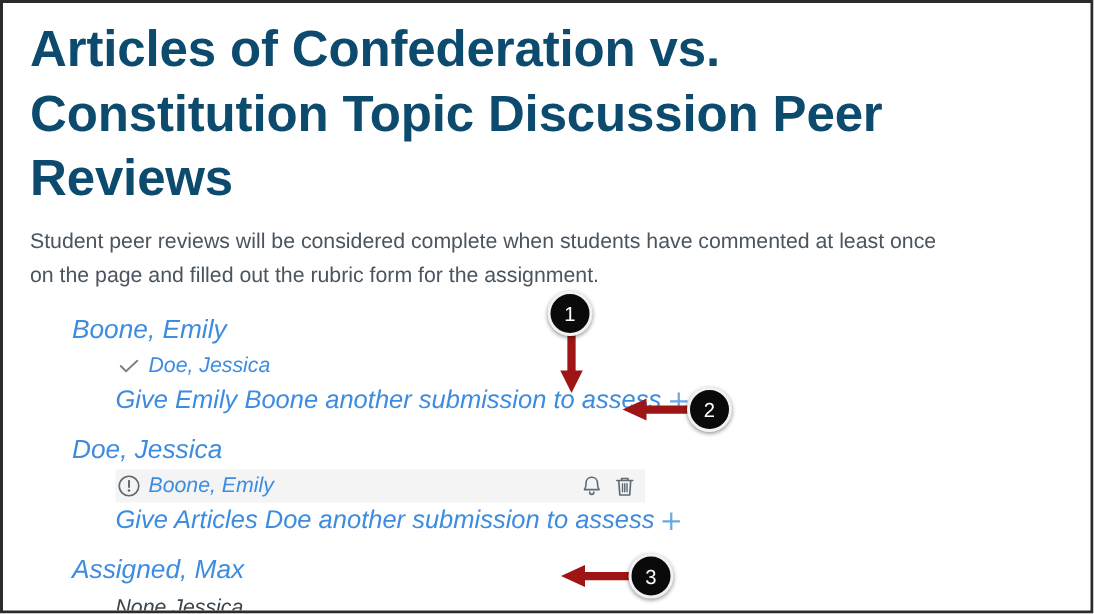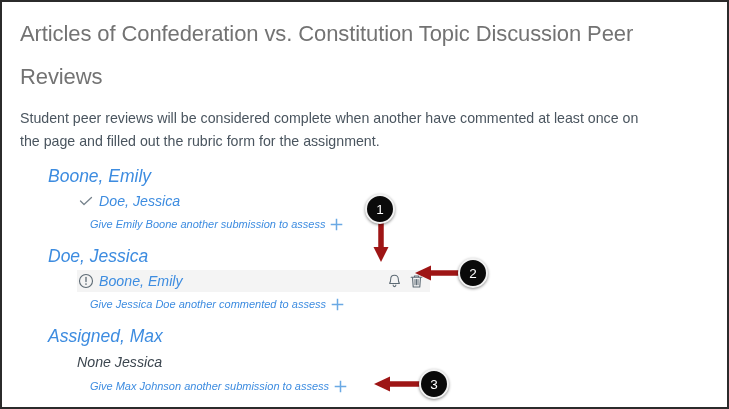--- a/index.html
+++ b/index.html
@@ -22,24 +22,24 @@
   #content {
     position: absolute;
     left: 0; top: 0;
     width: 729px;
     height: 409px;
     padding: 10px 14px 0 14px;
     box-sizing: border-box;
   }
 
   .page-title {
-    font-size: 22px;
+    font-size: 34px;
     line-height: 43px;
-    color: #737373;
-    font-weight: 400;
+    color: #0c4a6e;
+    font-weight: 700;
     letter-spacing: -0.1px;
     margin: 0;
     padding: 0 0 0 4px;
     max-width: 640px;
   }
 
   .intro {
     font-size: 14.2px;
     line-height: 22.5px;
     color: #4a555f;
@@ -129,24 +129,24 @@
     margin-left: 41px;
     padding: 1px 0 1px 0;
     height: 22px;
     display: flex;
     align-items: center;
   }
 
   .give-link {
     display: inline-flex;
     align-items: center;
-    font-size: 11px;
+    font-size: 17px;
     line-height: 20px;
     color: #3d8ce0;
-    margin-left: 54px;
+    margin-left: 41px;
     margin-top: 2px;
     margin-bottom: 6px;
     cursor: pointer;
     white-space: nowrap;
   }
   .plus-icon {
     margin-left: 4px;
     width: 15px;
     height: 15px;
     display: inline-flex;
@@ -183,21 +183,21 @@
 </style>
 </head>
 <body>
 
 <div id="page">
 
   <div id="content">
 
     <h1 class="page-title">Articles of Confederation vs. Constitution Topic Discussion Peer Reviews</h1>
 
-    <p class="intro">Student peer reviews will be considered complete when another have commented at least once on the page and filled out the rubric form for the assignment.</p>
+    <p class="intro">Student peer reviews will be considered complete when students have commented at least once on the page and filled out the rubric form for the assignment.</p>
 
     <div class="reviews">
 
       <div class="student-block">
         <span class="student-name">Boone, Emily</span>
 
         <div class="assignee-row">
           <div class="assignee-left">
             <span class="status-icon">
               <svg width="16" height="16" viewBox="0 0 16 16">
@@ -244,21 +244,21 @@
                 <path d="M3.2 4.3 H13.8" stroke="#5d6a74" stroke-width="1.1" stroke-linecap="round"></path>
                 <path d="M6.4 4.3 V3.0 H10.6 V4.3" fill="none" stroke="#5d6a74" stroke-width="1.1" stroke-linejoin="round"></path>
                 <path d="M4.5 4.3 L5.2 14.0 H11.8 L12.5 4.3" fill="none" stroke="#5d6a74" stroke-width="1.1" stroke-linejoin="round"></path>
                 <path d="M7.0 6.5 V11.8 M8.5 6.5 V11.8 M10.0 6.5 V11.8" stroke="#5d6a74" stroke-width="0.95" stroke-linecap="round"></path>
               </svg>
             </span>
           </div>
         </div>
 
         <div class="give-link">
-          <span>Give Jessica Doe another commented to assess</span>
+          <span>Give Articles Doe another submission to assess</span>
           <span class="plus-icon">
             <svg width="15" height="15" viewBox="0 0 15 15">
               <path d="M7.5 1.7 V13.3 M1.7 7.5 H13.3" stroke="#6aa9e4" stroke-width="1.5"></path>
             </svg>
           </span>
         </div>
       </div>
 
       <div class="student-block">
         <span class="student-name">Assigned, Max</span>

